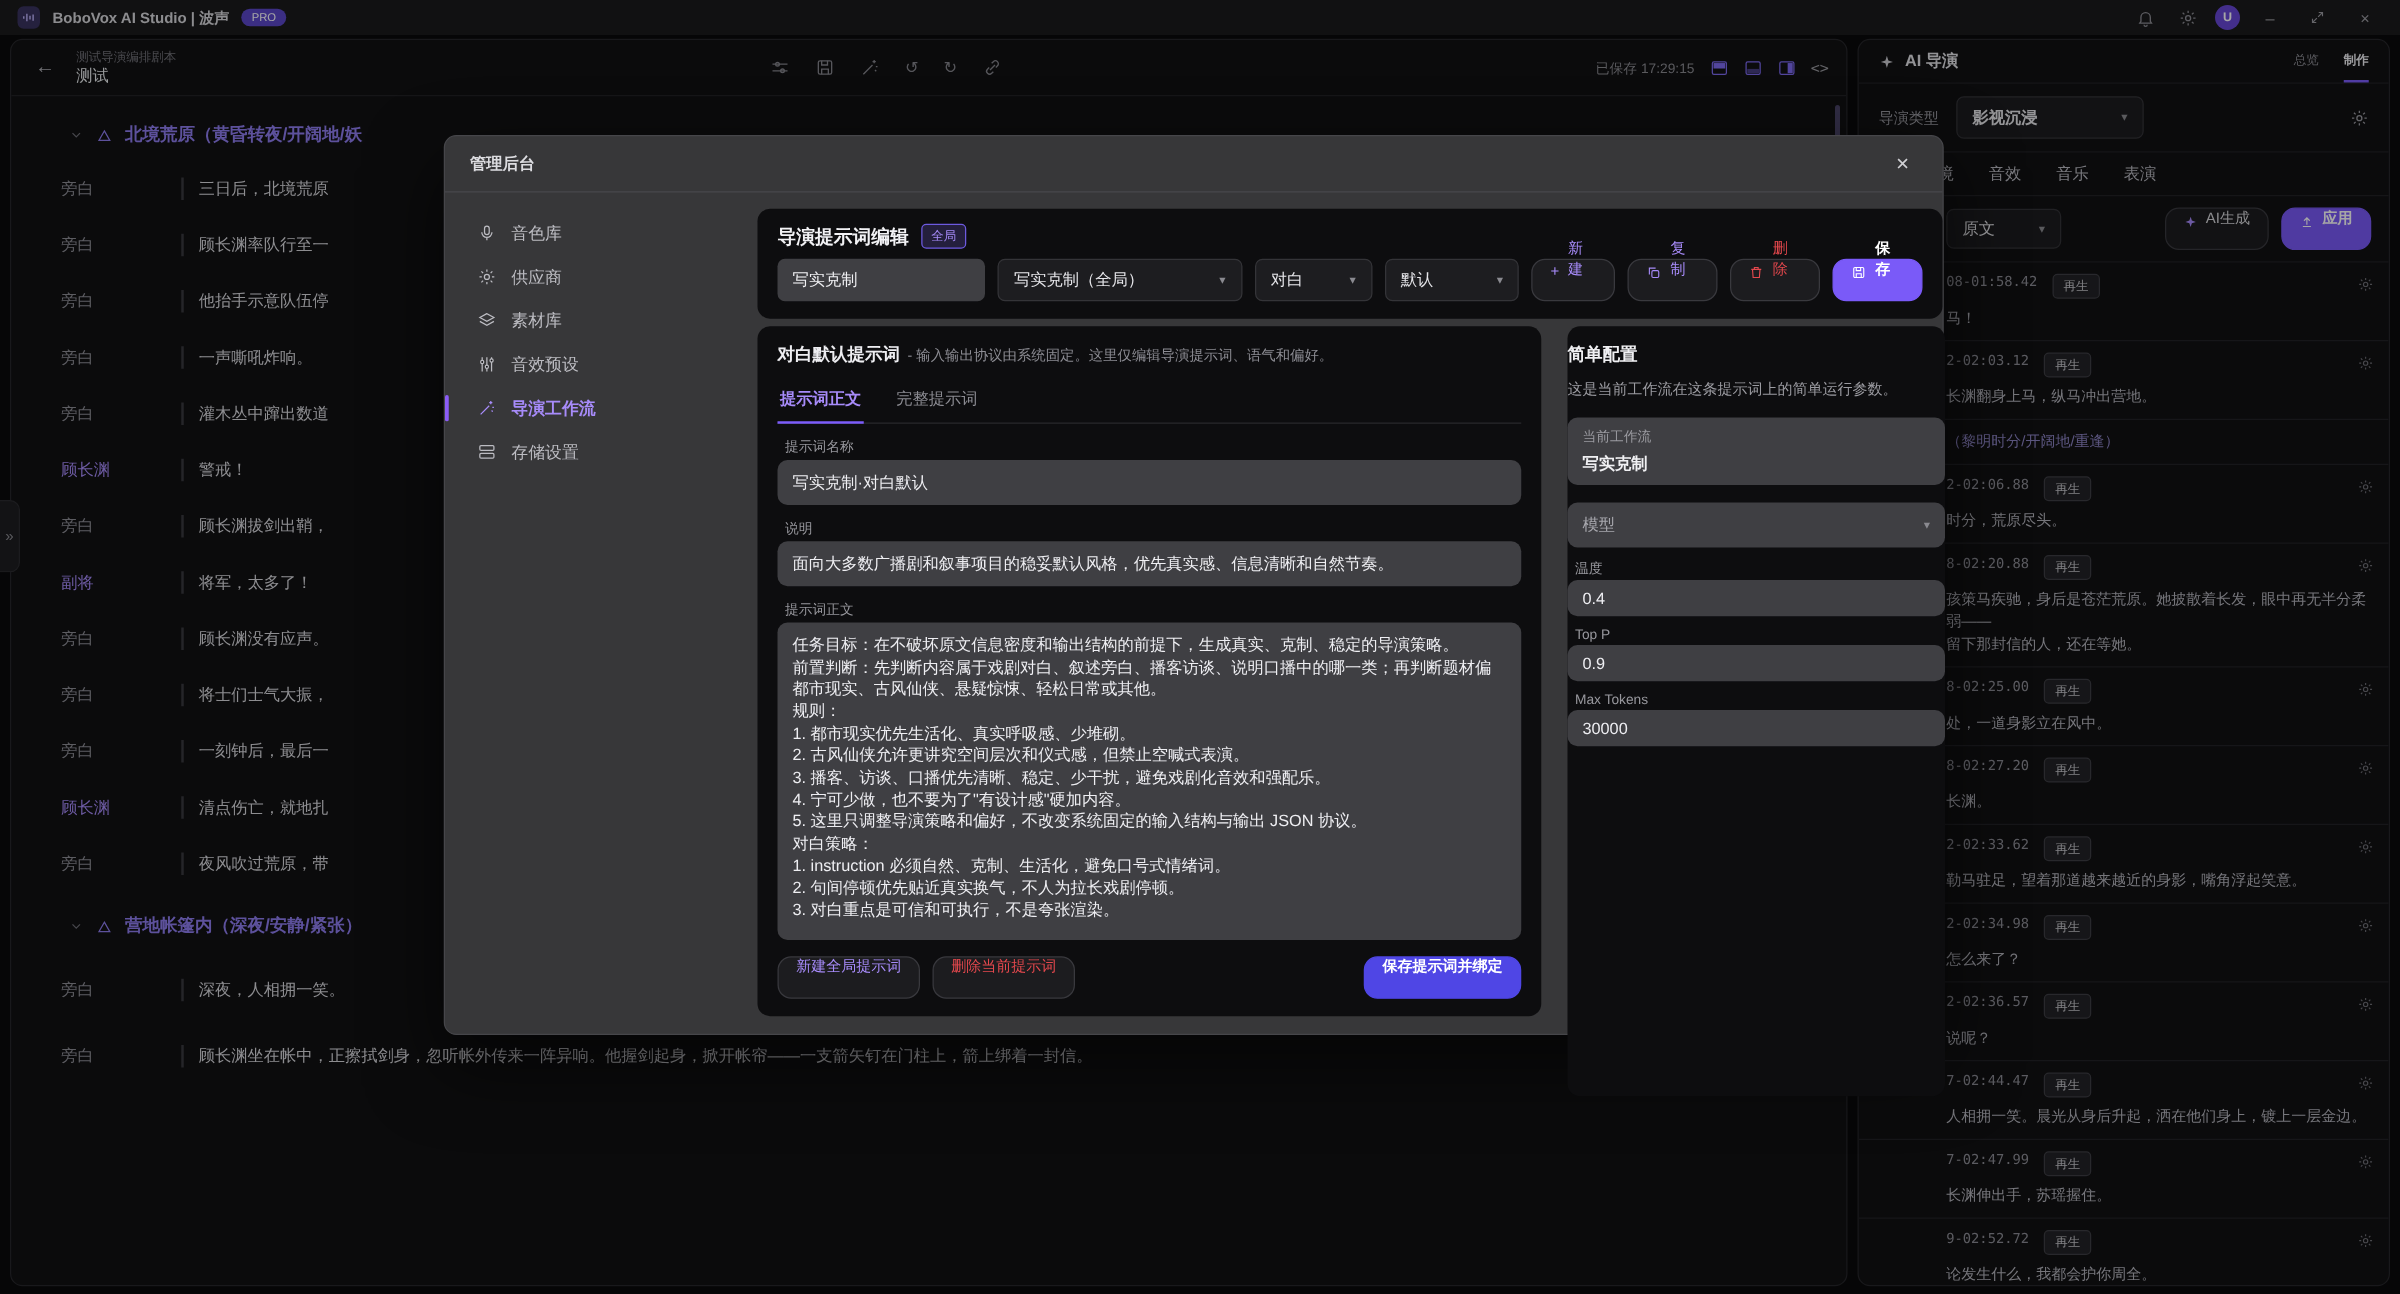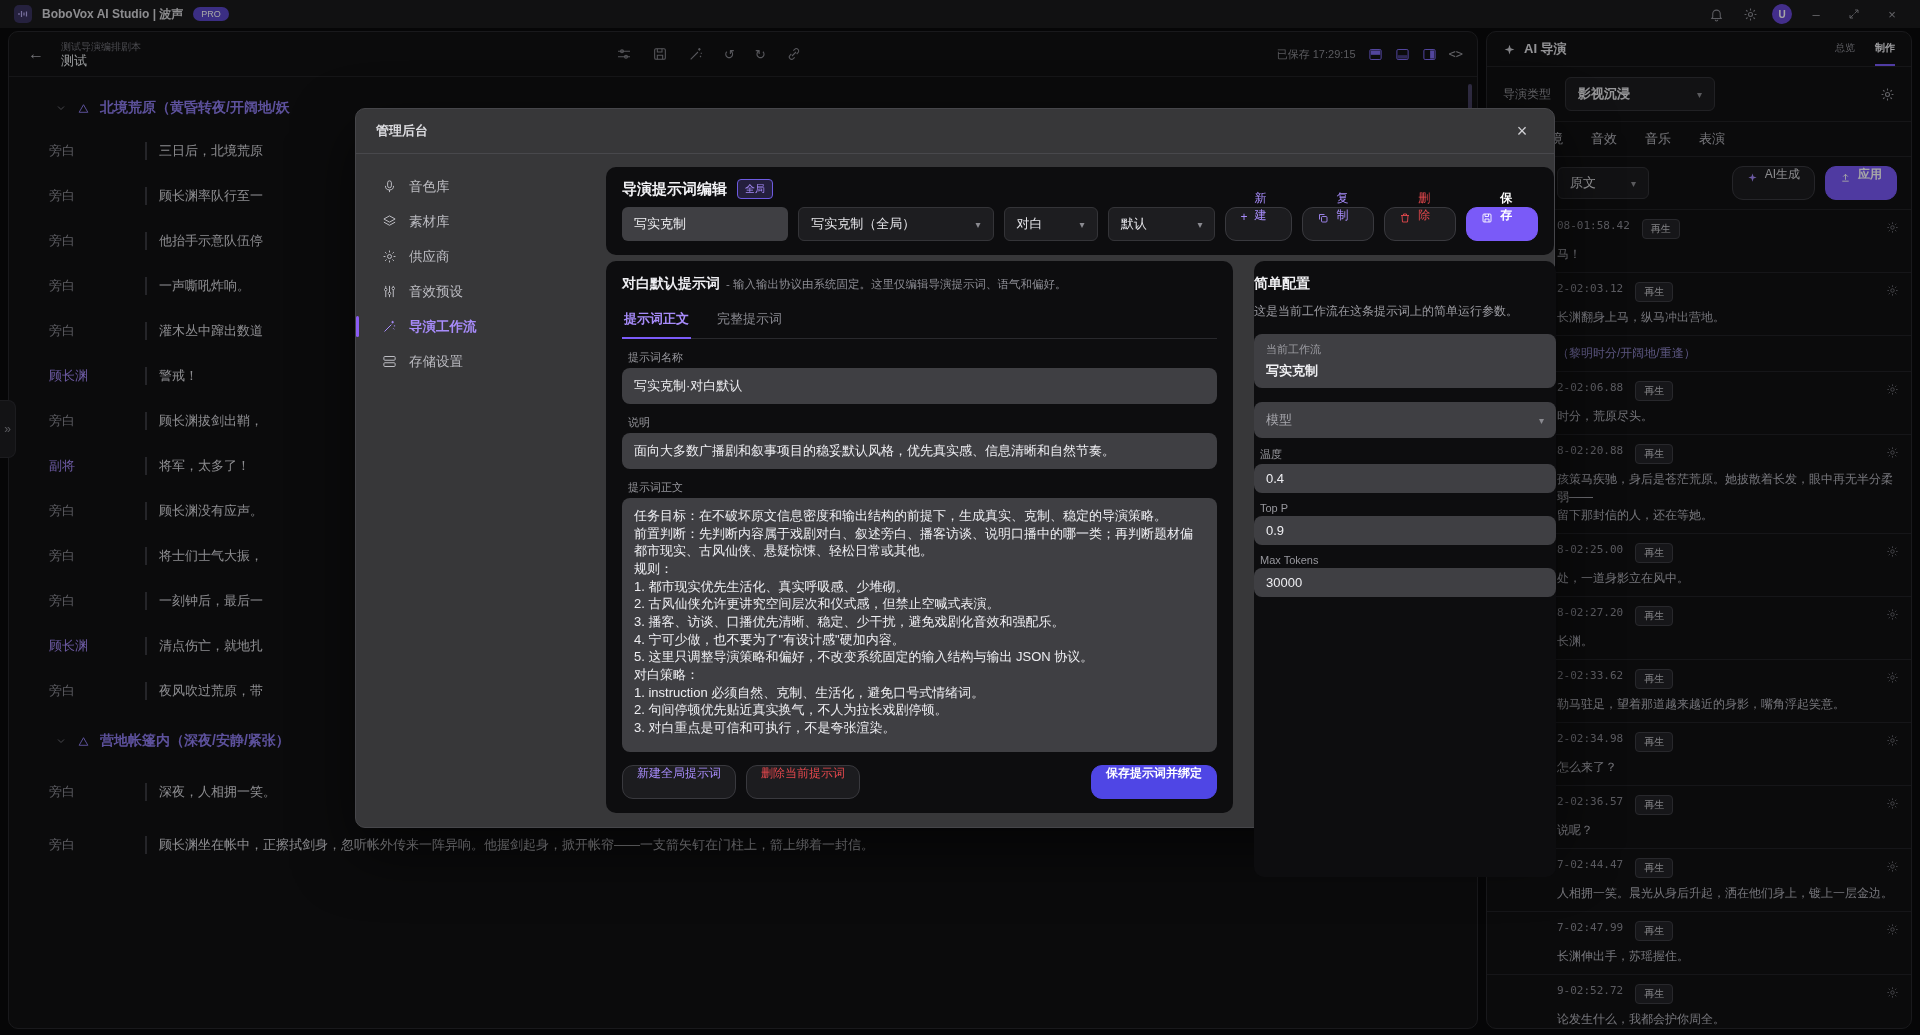--- a/index.html
+++ b/index.html
@@ -576,33 +576,33 @@
           <svg width="15" height="15" viewBox="0 0 24 24" fill="none" stroke="currentColor" stroke-width="1.6">
             <rect x="9" y="3" width="6" height="11" rx="3"></rect>
             <path d="M5.5 11a6.5 6.5 0 0 0 13 0M12 17.5V21"></path>
           </svg>
         </span>
       <span>音色库</span>
     </div>
     <div class="m-item">
       <span>
           <svg width="15" height="15" viewBox="0 0 24 24" fill="none" stroke="currentColor" stroke-width="1.6">
-            <path d="M12 3 3 8l9 5 9-5-9-5zM3 13l9 5 9-5"></path>
-          </svg>
-        </span>
-      <span>素材库</span>
-    </div>
-    <div class="m-item">
-      <span>
-          <svg width="15" height="15" viewBox="0 0 24 24" fill="none" stroke="currentColor" stroke-width="1.6">
             <circle cx="12" cy="12" r="3.2"></circle>
             <path d="M12 2.5v3M12 18.5v3M2.5 12h3M18.5 12h3M5 5l2.2 2.2M16.8 16.8 19 19M19 5l-2.2 2.2M7.2 16.8 5 19"></path>
           </svg>
         </span>
       <span>供应商</span>
+    </div>
+    <div class="m-item">
+      <span>
+          <svg width="15" height="15" viewBox="0 0 24 24" fill="none" stroke="currentColor" stroke-width="1.6">
+            <path d="M12 3 3 8l9 5 9-5-9-5zM3 13l9 5 9-5"></path>
+          </svg>
+        </span>
+      <span>素材库</span>
     </div>
     <div class="m-item">
       <span>
           <svg width="15" height="15" viewBox="0 0 24 24" fill="none" stroke="currentColor" stroke-width="1.6">
             <path d="M6 3v18M12 3v18M18 3v18"></path>
             <circle cx="6" cy="9" r="2" fill="#0d0d0f"></circle>
             <circle cx="12" cy="15" r="2" fill="#0d0d0f"></circle>
             <circle cx="18" cy="7" r="2" fill="#0d0d0f"></circle>
           </svg>
         </span>

